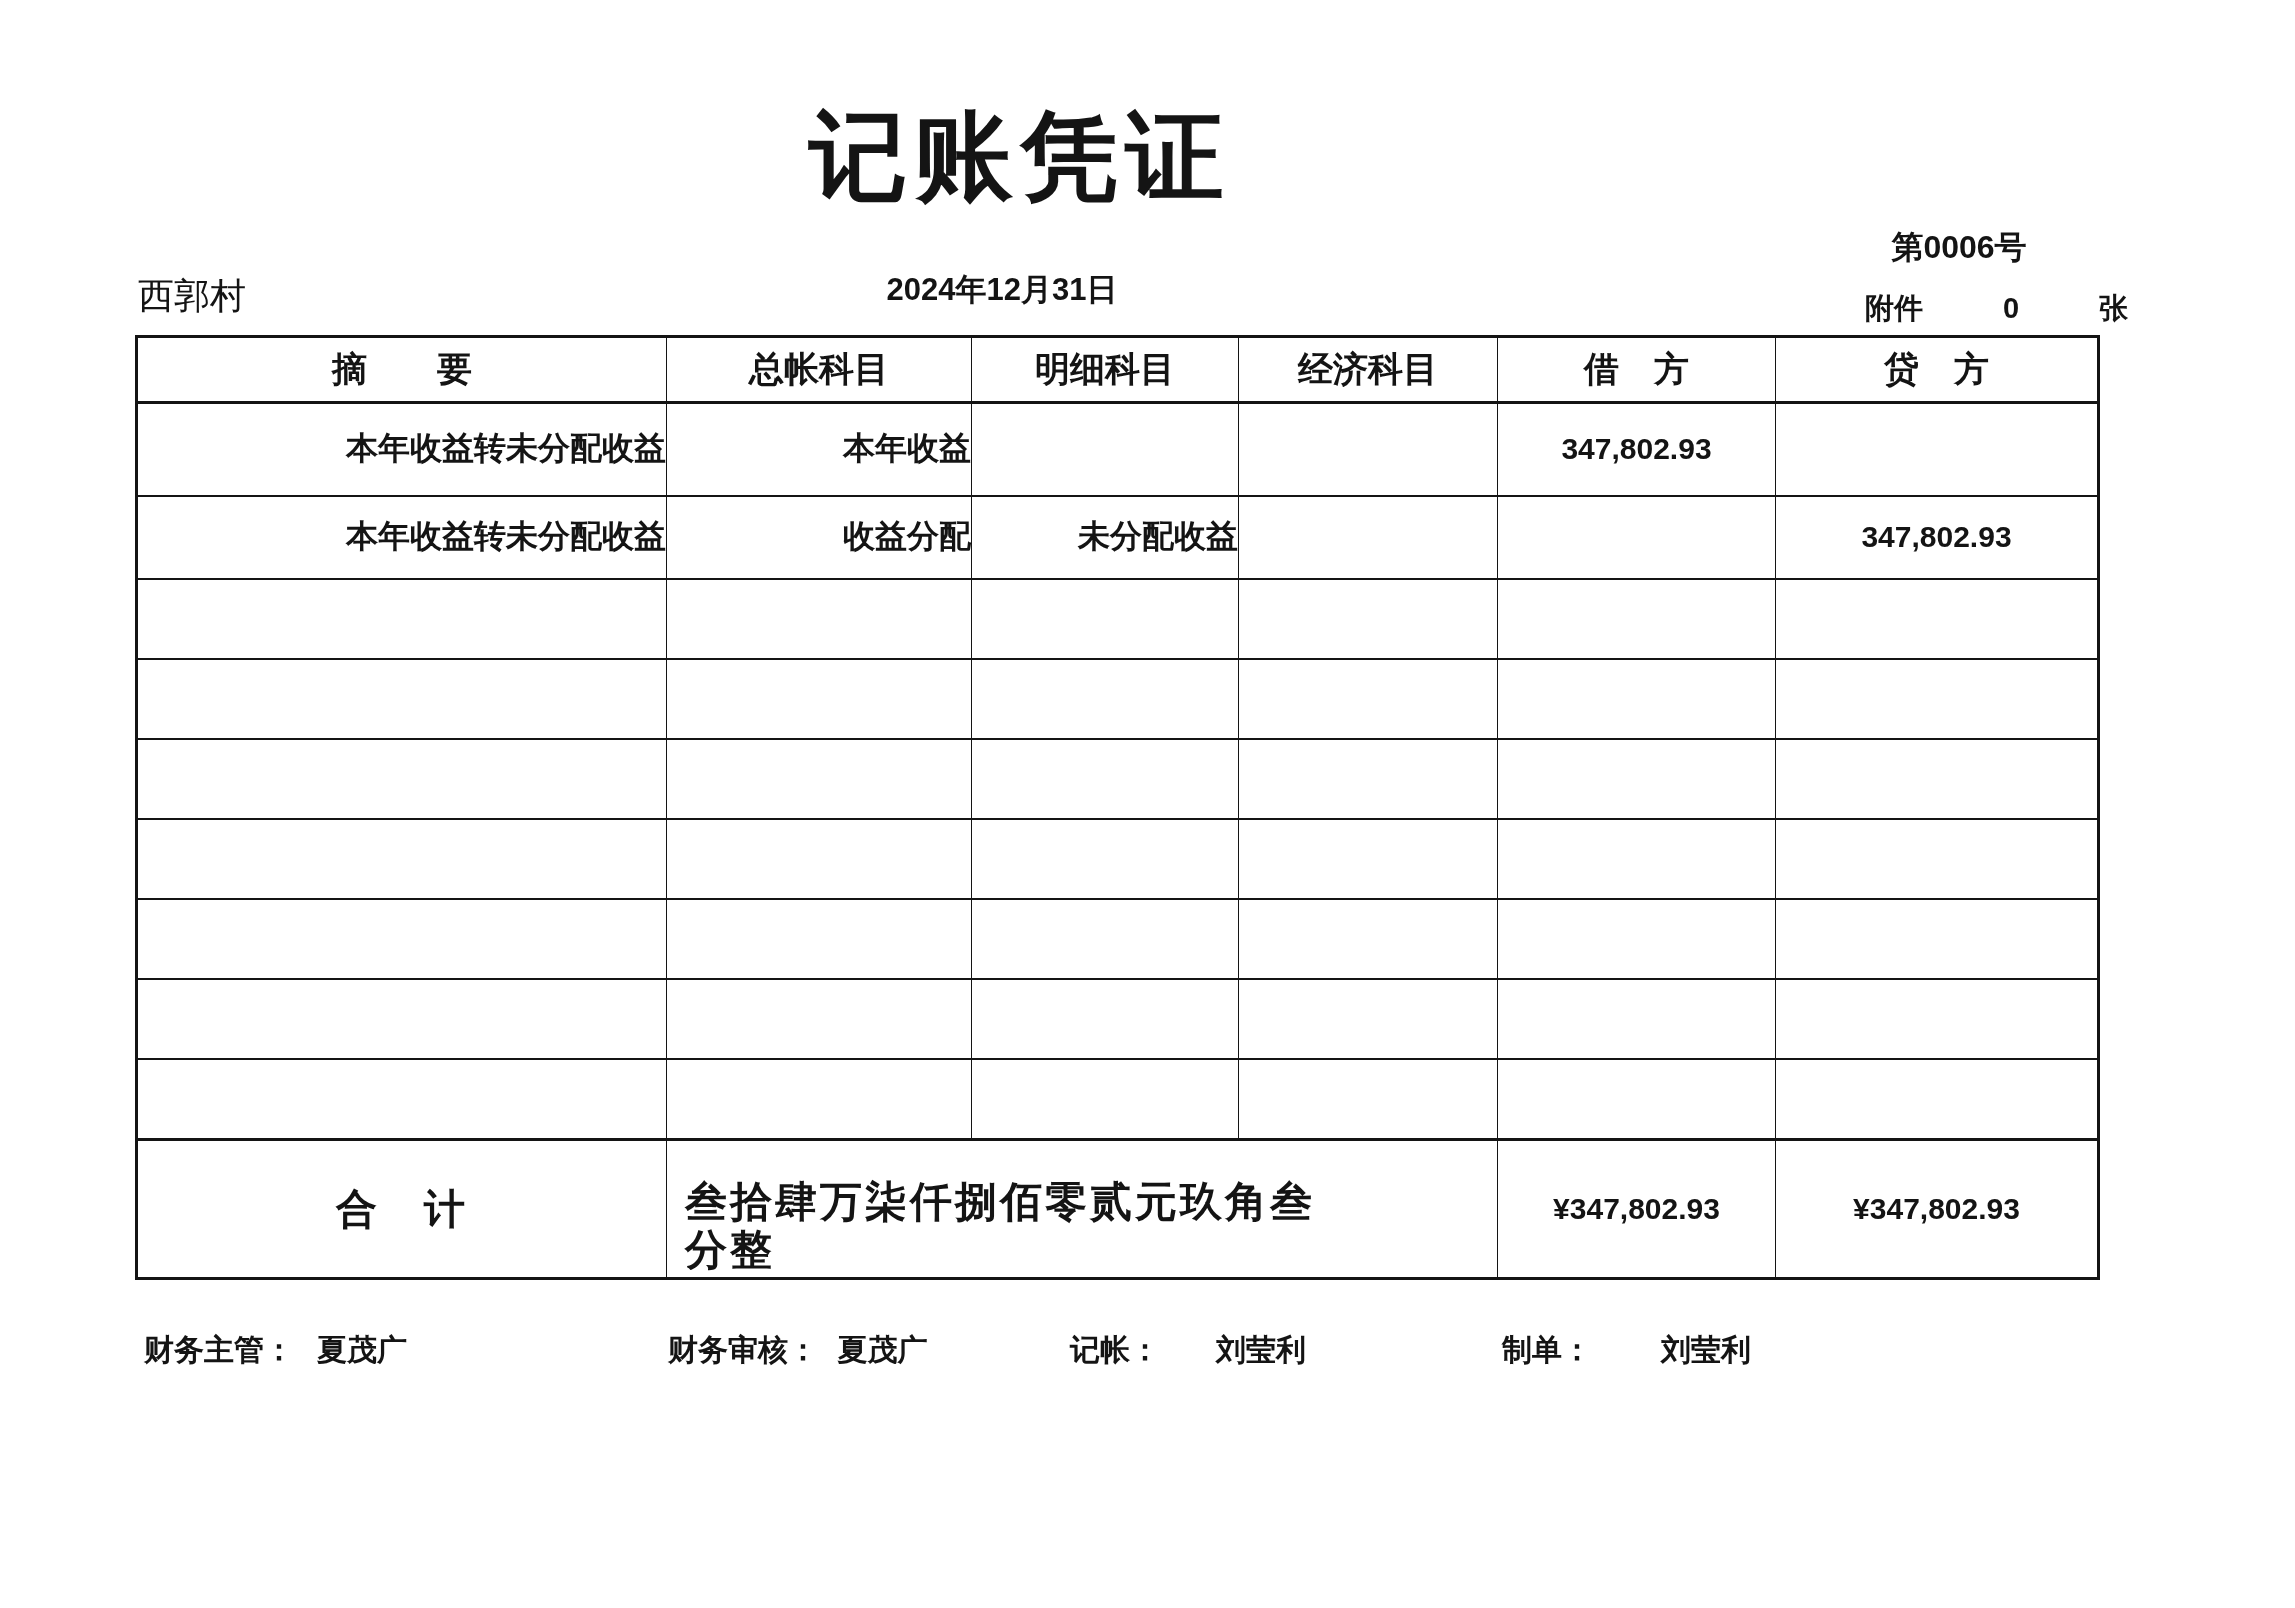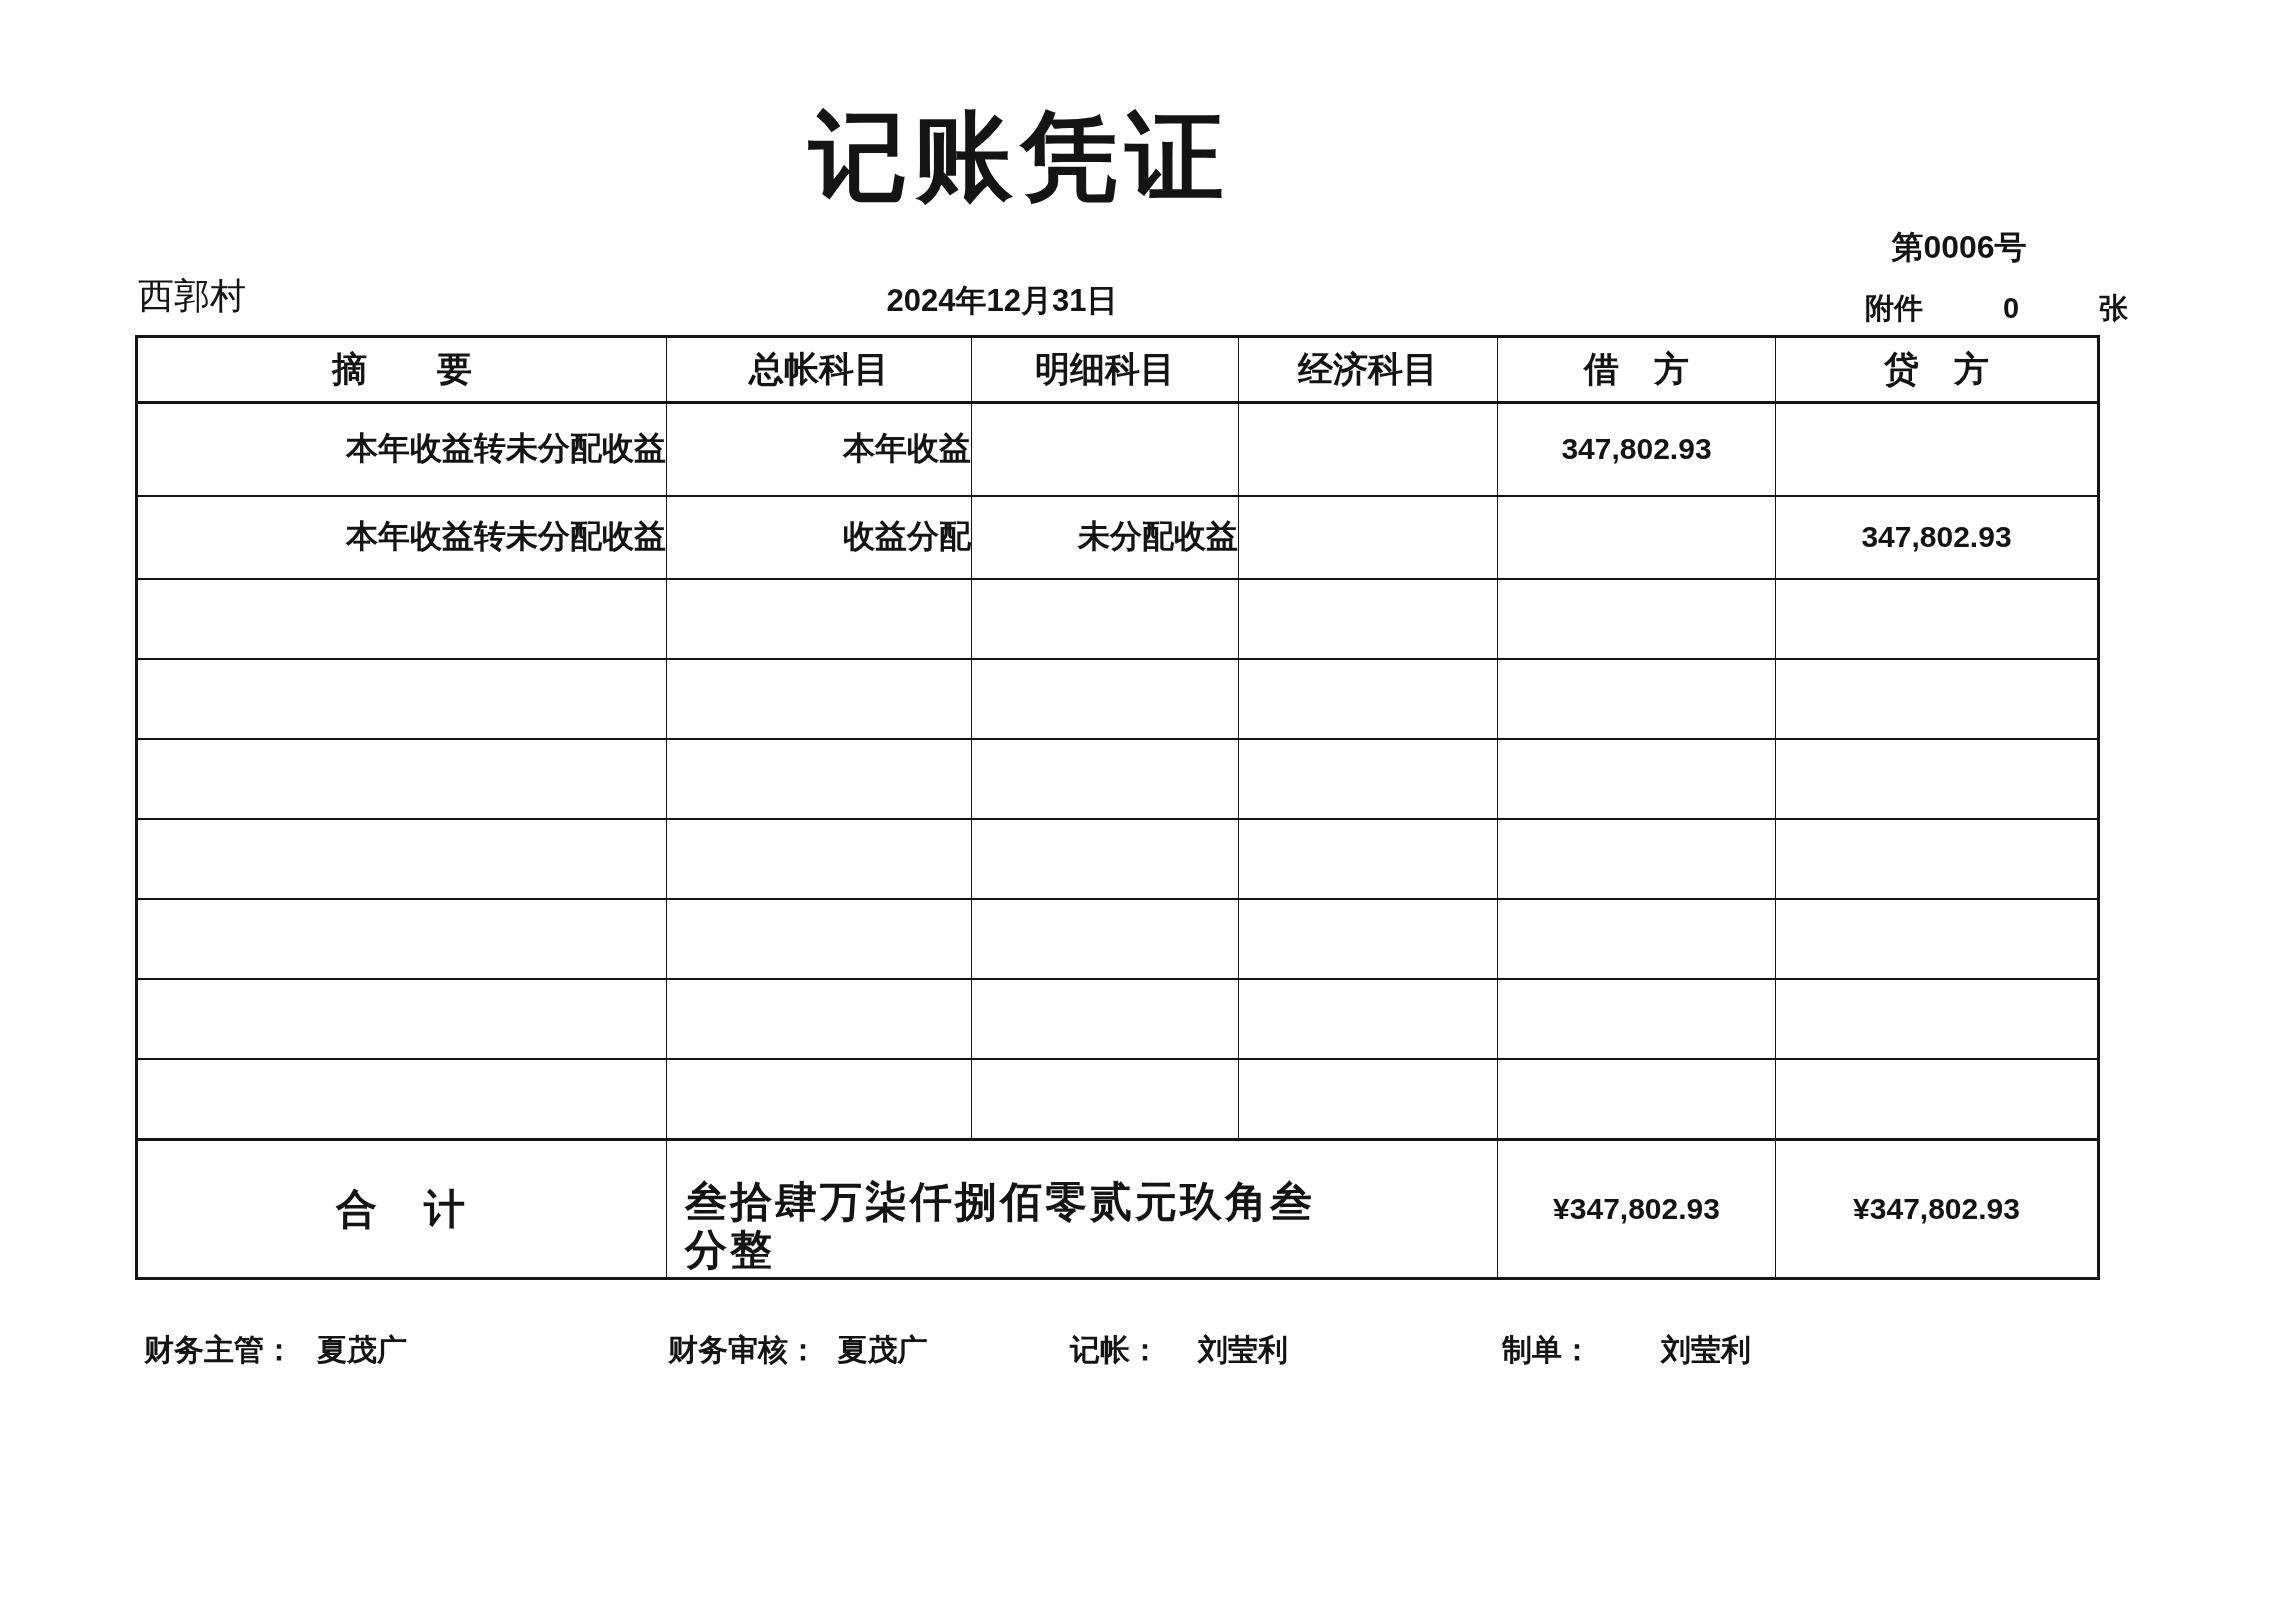--- a/index.html
+++ b/index.html
@@ -49,21 +49,20 @@
     text-align: center;
   }
   .voucher-date {
     position: absolute;
     top: 269px;
     left: 0;
     width: 2004px;
     text-align: center;
     font-size: 31px;
     font-weight: 600;
-    margin-top: 11px;
   }
   .attachment {
     position: absolute;
     top: 289px;
     left: 1865px;
     width: 263px;
     display: flex;
     justify-content: space-between;
     align-items: baseline;
     font-size: 29px;
@@ -142,21 +141,21 @@
     position: absolute;
     top: 1330px;
     display: flex;
     align-items: baseline;
     font-size: 30px;
     font-weight: bold;
     white-space: nowrap;
   }
   .sig-supervisor { left: 144px;  gap: 23px; }
   .sig-reviewer   { left: 668px;  gap: 19.6px; }
-  .sig-bookkeeper { left: 1070px; gap: 38px; }
+  .sig-bookkeeper { left: 1070px; gap: 56px; }
   .sig-preparer   { left: 1502px; gap: 69px; justify-content: center; }
 </style>
 </head>
 <body>
 
 <div class="page">
 
   <h1 class="title">记账凭证</h1>
 
   <div class="voucher-no">第0006号</div>

